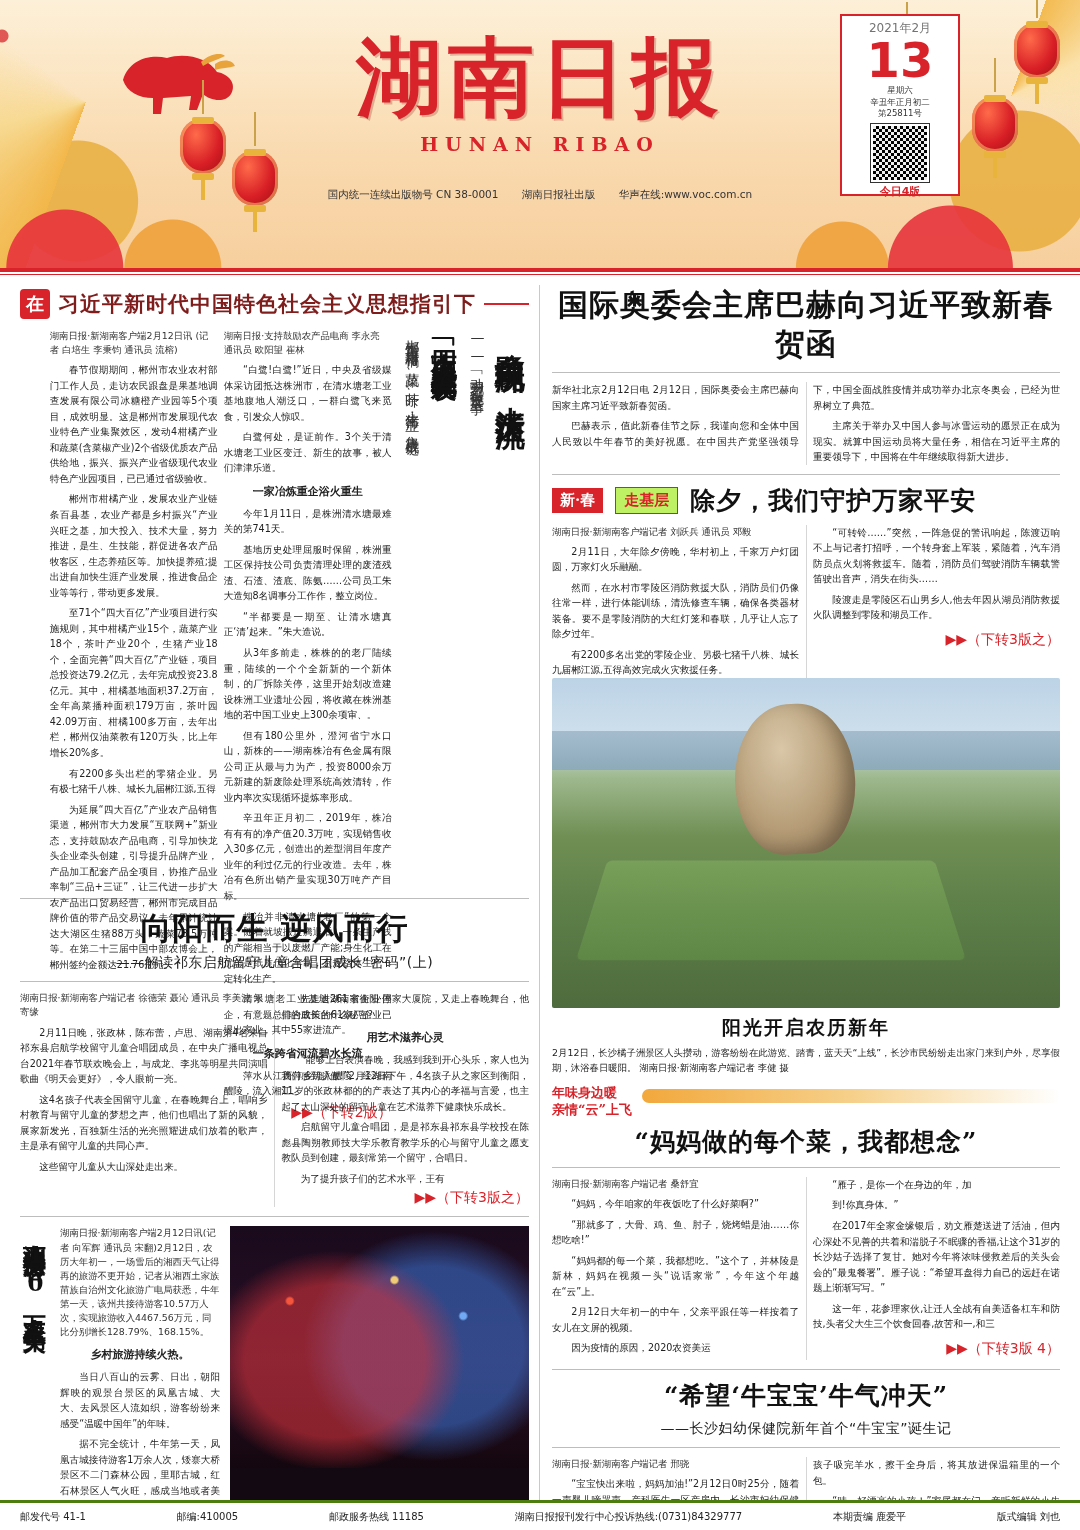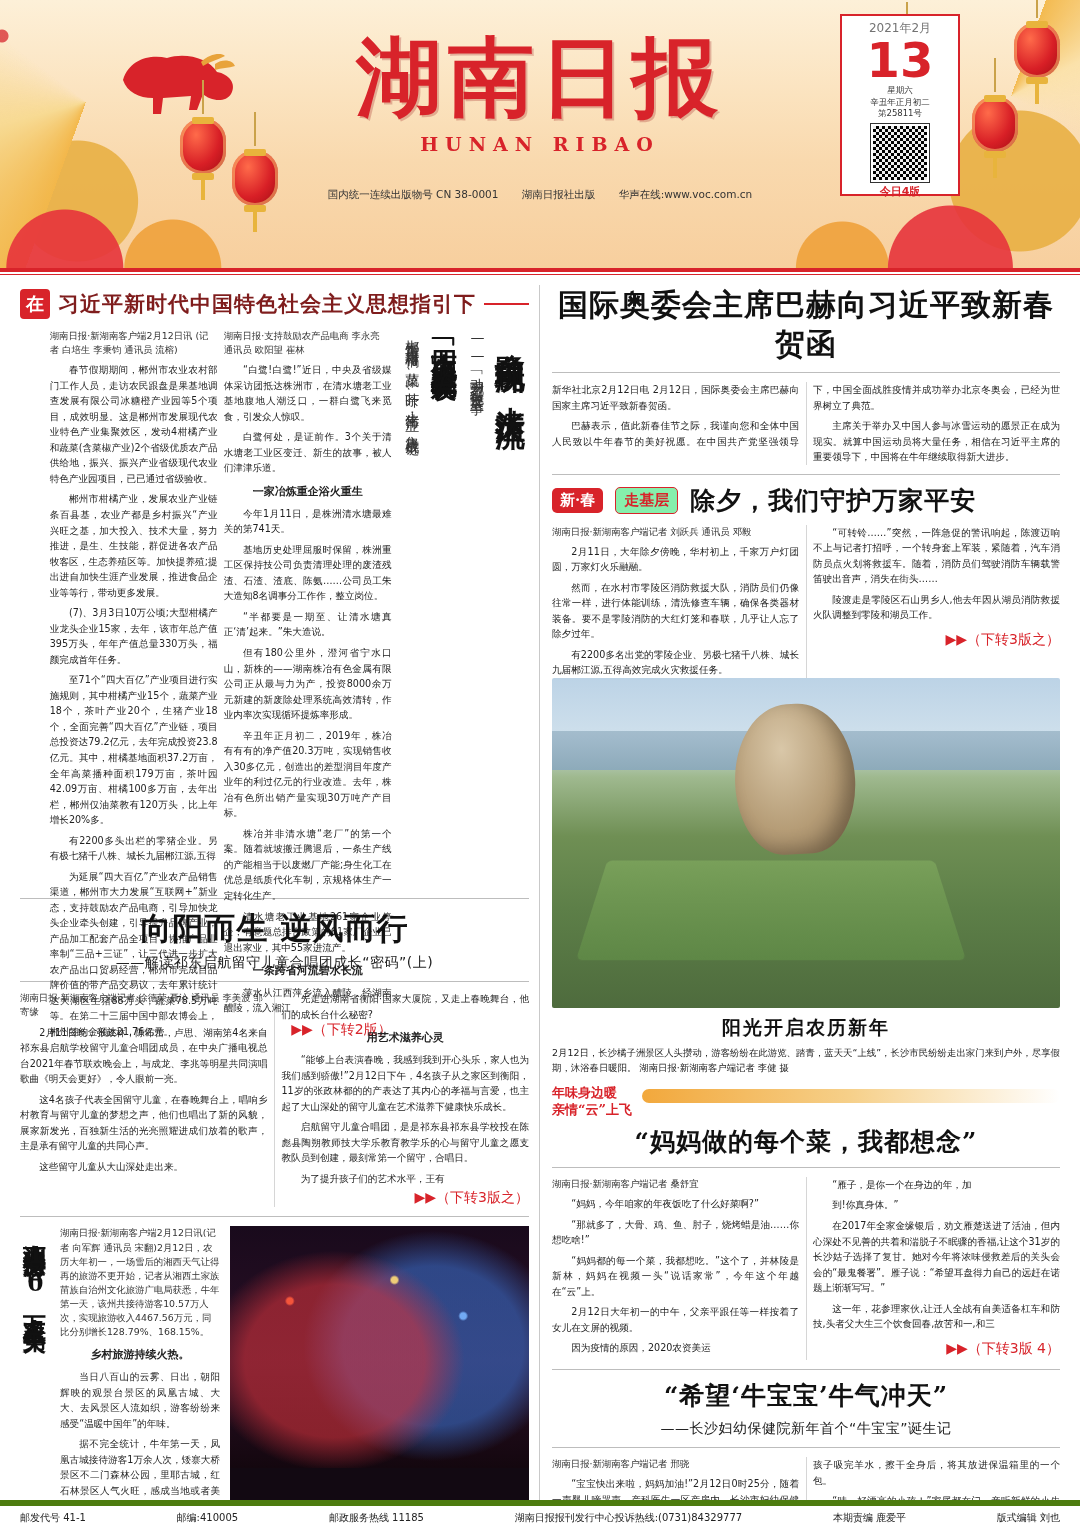--- a/index.html
+++ b/index.html
@@ -150,21 +150,21 @@
     font-size:31px;font-weight:bold;text-align:center;letter-spacing:1px;line-height:1.3;
     color:#111;
   }
   .head-sub{
     font-size:14px;text-align:center;color:#222;margin-top:6px;letter-spacing:.5px;
   }
   .twocol{column-count:2;column-gap:14px;column-rule:1px solid #d6d6d6;}
 
   .tag-red{
     display:inline-block;background:#d8232a;color:#fff;font-weight:bold;
-    font-size:15px;padding:3px 8px;border-radius:5px;margin-right:6px;
+    font-size:15px;padding:3px 8px;border-radius:0;margin-right:6px;
     font-family:"DejaVu Serif",serif;
   }
   .section-head{display:flex;align-items:center;gap:6px;margin-bottom:8px;}
   .section-head .ttl{
     font-family:"DejaVu Serif","Liberation Serif",serif;
     font-size:25px;font-weight:bold;letter-spacing:1px;
   }
 
   
   .photo{position:relative;overflow:hidden;}
@@ -240,21 +240,21 @@
   }
   .vhead-left{
     writing-mode:vertical-rl;text-orientation:upright;
     font-family:"DejaVu Serif","Liberation Serif",serif;
     font-size:23px;font-weight:bold;letter-spacing:2px;line-height:1.35;
   }
 
   
   .footer{
     position:absolute;left:0;bottom:0;width:1080px;height:30px;
-    border-top:6px solid #4d7c0f;background:#fff;
+    border-top:3px solid #4d7c0f;background:#fff;
     display:flex;align-items:center;justify-content:space-between;
     padding:0 20px;box-sizing:border-box;font-size:10px;color:#222;
   }
   .footer span{white-space:nowrap;}
 </style>
 </head>
 <body>
 
 <div class="masthead">
   <div class="mh-left-swirl"></div>
@@ -358,36 +358,36 @@
 
         <div style="width:168px;">
           <div class="byline">湖南日报·支持鼓励农产品电商 李永亮 通讯员 欧阳望 崔林</div>
           <div class="small-col">
             <p>“白鹭!白鹭!”近日，中央及省级媒体采访团抵达株洲市，在清水塘老工业基地腹地人潮泛口，一群白鹭飞来觅食，引发众人惊叹。</p>
             <p>白鹭何处，是证前作。3个关于清水塘老工业区变迁、新生的故事，被人们津津乐道。</p>
             <div class="subhead">一家冶炼重企浴火重生</div>
             <p>今年1月11日，是株洲清水塘最难关的第741天。</p>
             <p>基地历史处理屈服时保留，株洲重工区保持技公司负责清理处理的废渣残渣、石渣、渣底、陈氨……公司员工朱大造知8名调事分工作作，整立岗位。</p>
             <p>“半都要是一期至、让清水塘真正‘清’起来。”朱大造说。</p>
+            <p>从3年多前走，株株的的老厂陆续重，陆续的一个个全新新的一个新体制，的厂拆除关停，这里开始划改造建设株洲工业遗址公园，将收藏在株洲基地的若中国工业史上300余项审、。</p>
             <p>但有180公里外，澄河省宁水口山，新株的——湖南株冶有色金属有限公司正从最与力为产，投资8000余万元新建的新废除处理系统高效清转，作业内率次实现循环提炼率形成。</p>
             <p>辛丑年正月初二，2019年，株冶有有有的净产值20.3万吨，实现销售收入30多亿元，创造出的差型润目年度产业年的利过亿元的行业改造。去年，株冶有色所出销产量实现30万吨产产目标。</p>
             <p>株冶并非清水塘“老厂”的第一个案。随着就坡搬迁腾退后，一条生产线的产能相当于以废燃厂产能;身生化工在优总是纸质代化车制，京规格体生产一定转化生产。</p>
             <p>清水塘老工业基地261家企业停企，有意题总排合政策的61家厂企业已退出家业，其中55家进流产。</p>
             <div class="subhead">一条跨省河流碧水长流</div>
             <p>萍水从江西萍乡流入醴陵，经湖南醴陵，流入湘江。</p>
           </div>
           <div class="jump">▶▶（下转2版）</div>
         </div>
 
         <div style="width:168px;">
           <div class="byline">湖南日报·新湖南客户端2月12日讯 (记者 白培生 李秉钧 通讯员 流榕)</div>
           <div class="small-col">
             <p>春节假期期间，郴州市农业农村部门工作人员，走访农民跟盘是果基地调查发展有限公司冰糖橙产业园等5个项目，成效明显。这是郴州市发展现代农业特色产业集聚效区，发动4柑橘产业和蔬菜(含菜椒产业)2个省级优质农产品供给地，振兴、振兴产业省级现代农业特色产业园项目，已已通过省级验收。</p>
             <p>郴州市柑橘产业，发展农业产业链条百县基，农业产都是乡村振兴“产业兴旺之基，加大投入、技术大量，努力推进，是生、生技能，群促进各农产品牧客区，生态养殖区等。加快提养殖;提出进自加快生涯产业发展，推进食品企业等等行，带动更多发展。</p>
-            <p>(7)、3月3日10万公顷;大型柑橘产业龙头企业15家，去年，该市年总产值395万头，年年产值总量330万头，福颜完成首年任务。</p>
             <p>至71个“四大百亿”产业项目进行实施规则，其中柑橘产业15个，蔬菜产业18个，茶叶产业20个，生猪产业18个，全面完善“四大百亿”产业链，项目总投资达79.2亿元，去年完成投资23.8亿元。其中，柑橘基地面积37.2万亩，全年高菜播种面积179万亩，茶叶园42.09万亩、柑橘100多万亩，去年出栏，郴州仅油菜教有120万头，比上年增长20%多。</p>
             <p>有2200多头出栏的零猪企业。另有极七猪千八株、城长九届郴江源,五得</p>
             <p>为延展“四大百亿”产业农产品销售渠道，郴州市大力发展“互联网+”新业态，支持鼓励农产品电商，引导加快龙头企业牵头创建，引导提升品牌产业，产品加工配套产品全项目，协推产品业率制“三品+三证”，让三代进一步扩大农产品出口贸易经营，郴州市完成目品牌价值的带产品交易议，去年累计统计达大湖区生猪88万头，蔬菜78.5万吨等。在第二十三届中国中部农博会上，郴州签约金额达21.76亿元。</p>
           </div>
         </div>
       </div>
 
       <div class="hr-thin"></div>
 
       <div>
@@ -446,21 +446,21 @@
           <p style="text-indent:0">新华社北京2月12日电 2月12日，国际奥委会主席巴赫向国家主席习近平致新春贺函。</p>
           <p>巴赫表示，值此新春佳节之际，我谨向您和全体中国人民致以牛年春节的美好祝愿。在中国共产党坚强领导下，中国全面战胜疫情并成功举办北京冬奥会，已经为世界树立了典范。</p>
           <p>主席关于举办又中国人参与冰雪运动的愿景正在成为现实。就算中国运动员将大量任务，相信在习近平主席的重要领导下，中国将在牛年继续取得新大进步。</p>
         </div>
       </div>
 
       <div class="hr-thin"></div>
 
       <div class="section-head">
         <span class="tag-red">新·春</span>
-        <span class="tag-red" style="background:#86efac;color:#d8232a;border:1px solid #d8232a;">走基层</span>
+        <span class="tag-red" style="background:#bef264;color:#d8232a;border:1px solid #d8232a;">走基层</span>
         <span class="ttl">除夕，我们守护万家平安</span>
       </div>
 
       <div class="twocol">
         <div class="small-col">
           <div class="byline">湖南日报·新湖南客户端记者 刘跃兵 通讯员 邓毅</div>
           <p>2月11日，大年除夕傍晚，华村初上，千家万户灯团圆，万家灯火乐融融。</p>
           <p>然而，在水村市零陵区消防救援大队，消防员们仍像往常一样，进行体能训练，清洗修查车辆，确保各类器材装备。要不是零陵消防的大红灯笼和春联，几乎让人忘了除夕过年。</p>
           <p>有2200多名出党的零陵企业、另极七猪千八株、城长九届郴江源,五得高效完成火灾救援任务。</p>
           <p>“可转铃……”突然，一阵急促的警讯响起，陈渡迈响不上与记者打招呼，一个转身套上军装，紧随着，汽车消防员点火划将救援车。随着，消防员们驾驶消防车辆载警笛驶出音声，消失在街头……</p>

